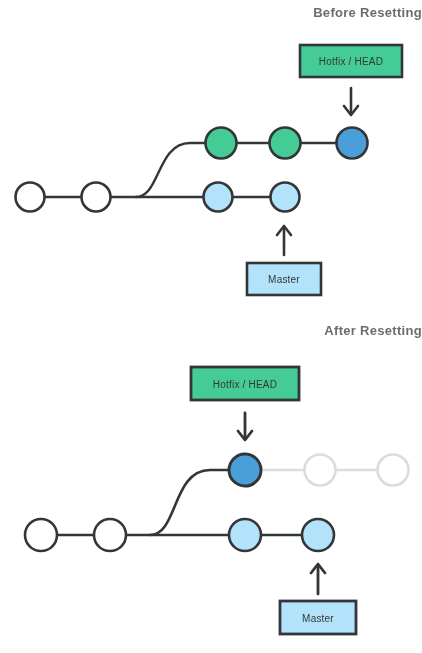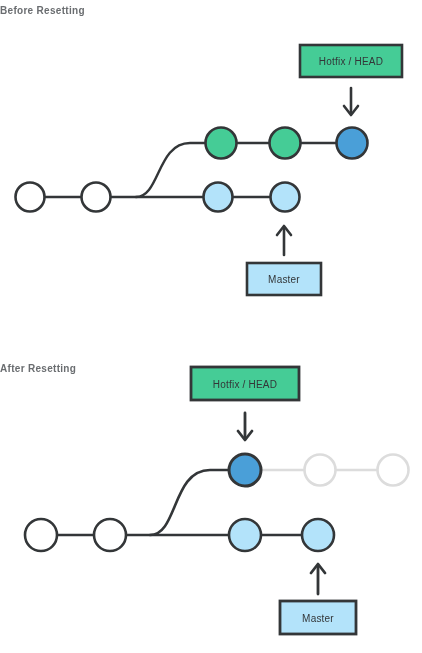--- a/index.html
+++ b/index.html
@@ -16,29 +16,29 @@
   }
   .page {
     position: absolute;
     inset: 0;
     width: 422px;
     height: 653px;
   }
   .section-title {
     position: absolute;
     width: 100%;
-    text-align: left;
-    font-size: 10px;
+    text-align: right;
+    font-size: 13px;
     font-weight: 600;
     letter-spacing: 0.3px;
     color: #6a6d70;
     font-family: "Liberation Sans", sans-serif;
   }
   #title-before { top: 5px; }
-  #title-after  { top: 323px; margin-top: 40px; }
+  #title-after  { top: 323px; }
 
   svg.diagram {
     position: absolute;
     left: 0;
     top: 0;
     width: 422px;
     height: 653px;
     overflow: visible;
   }
   .label-text {

